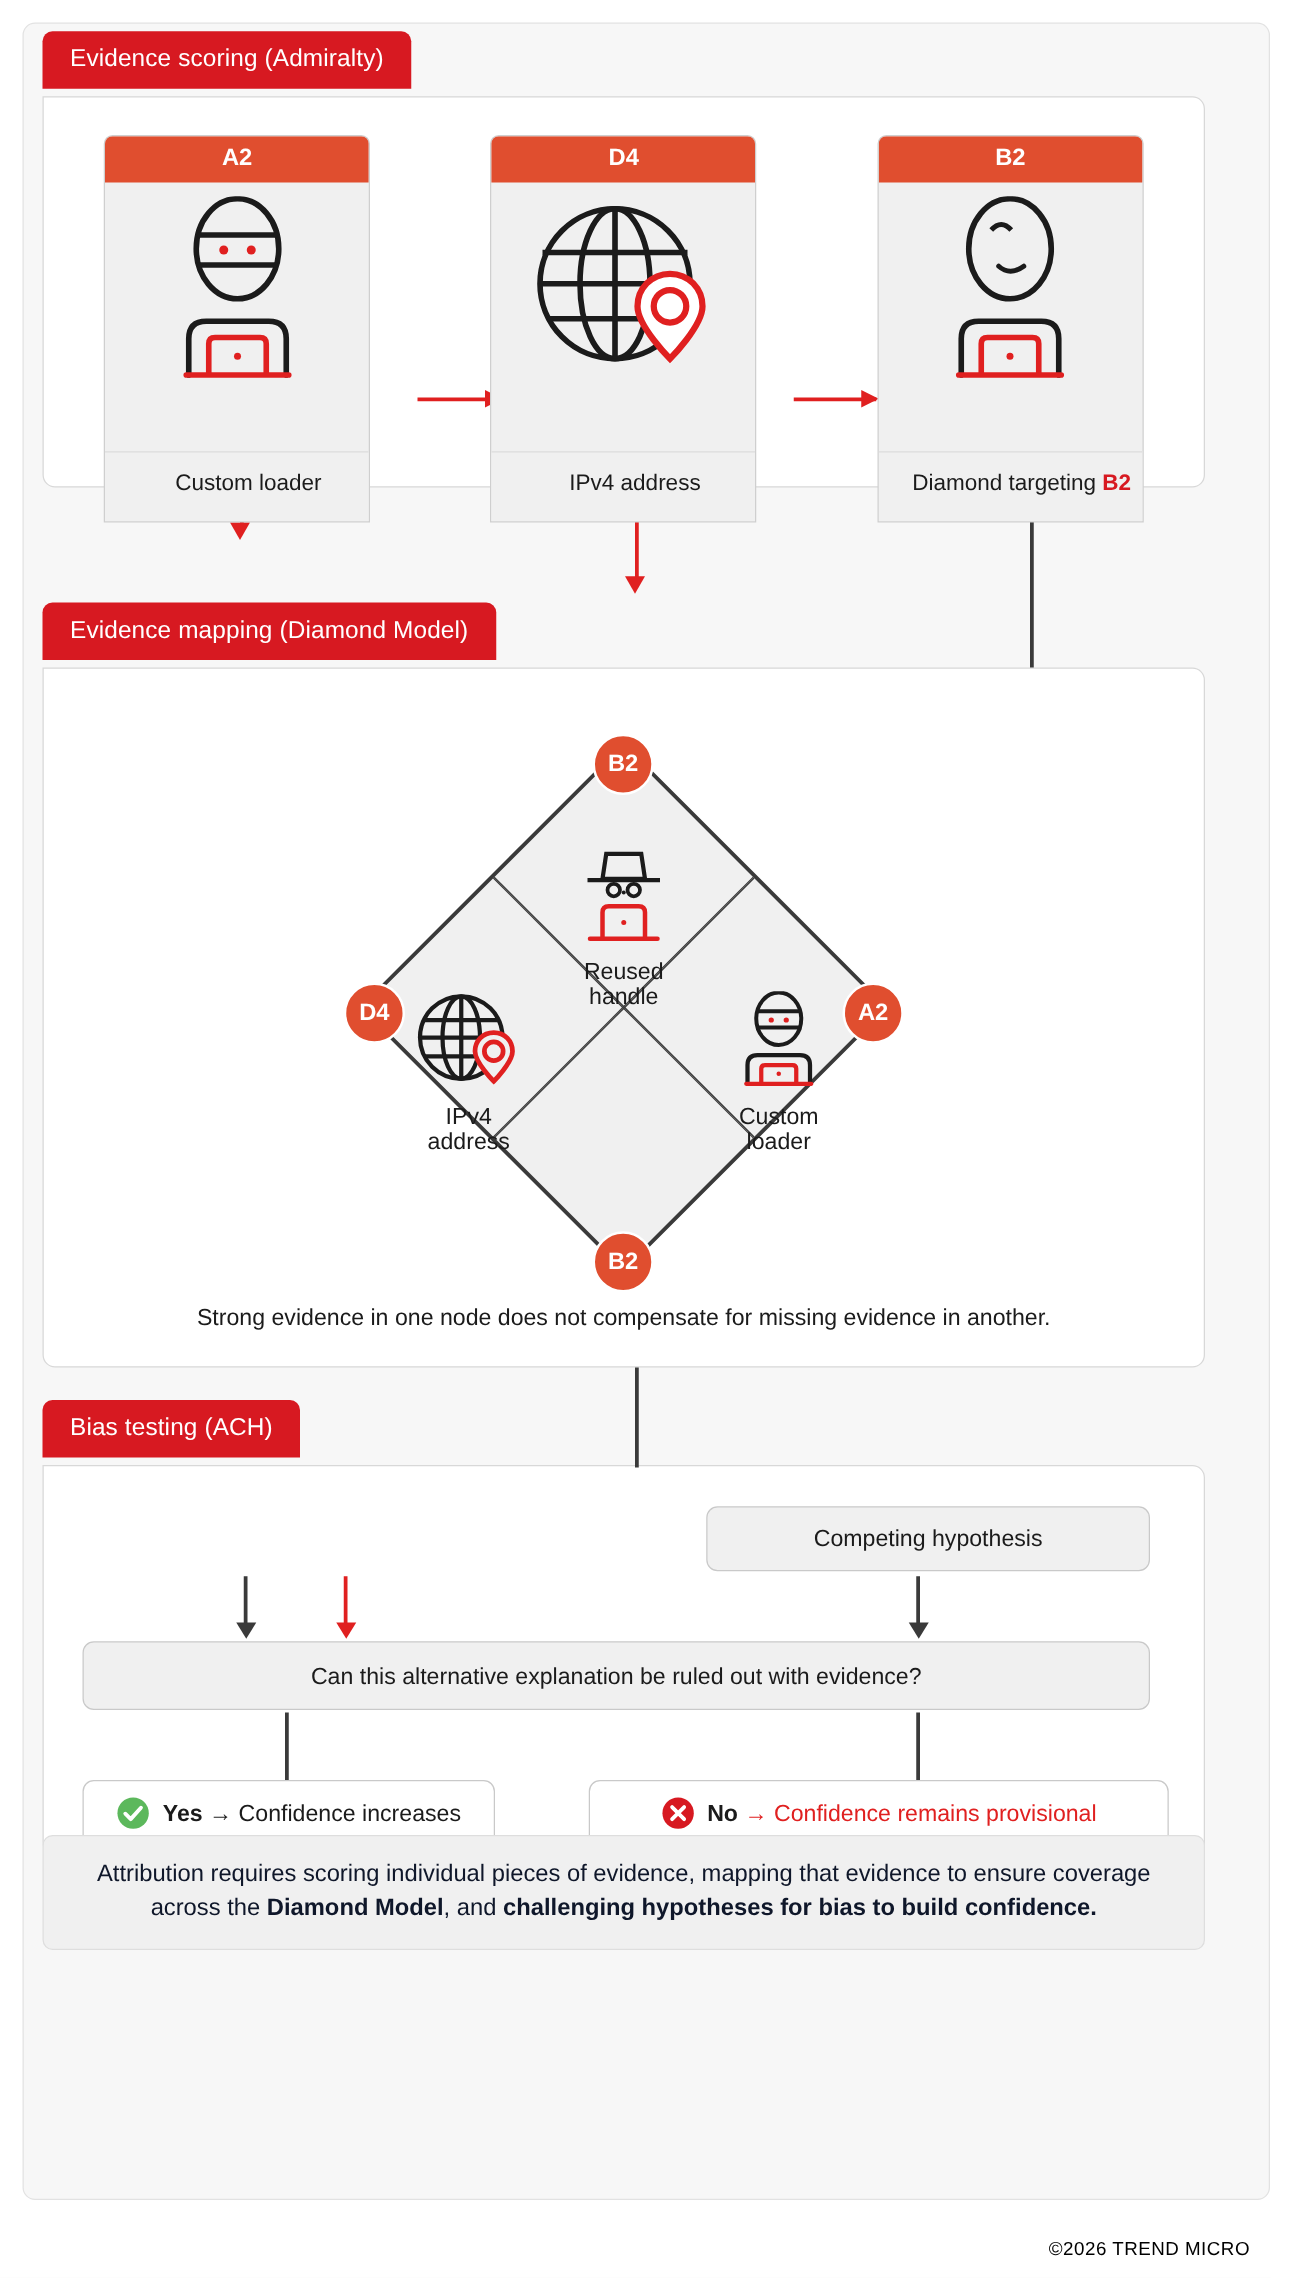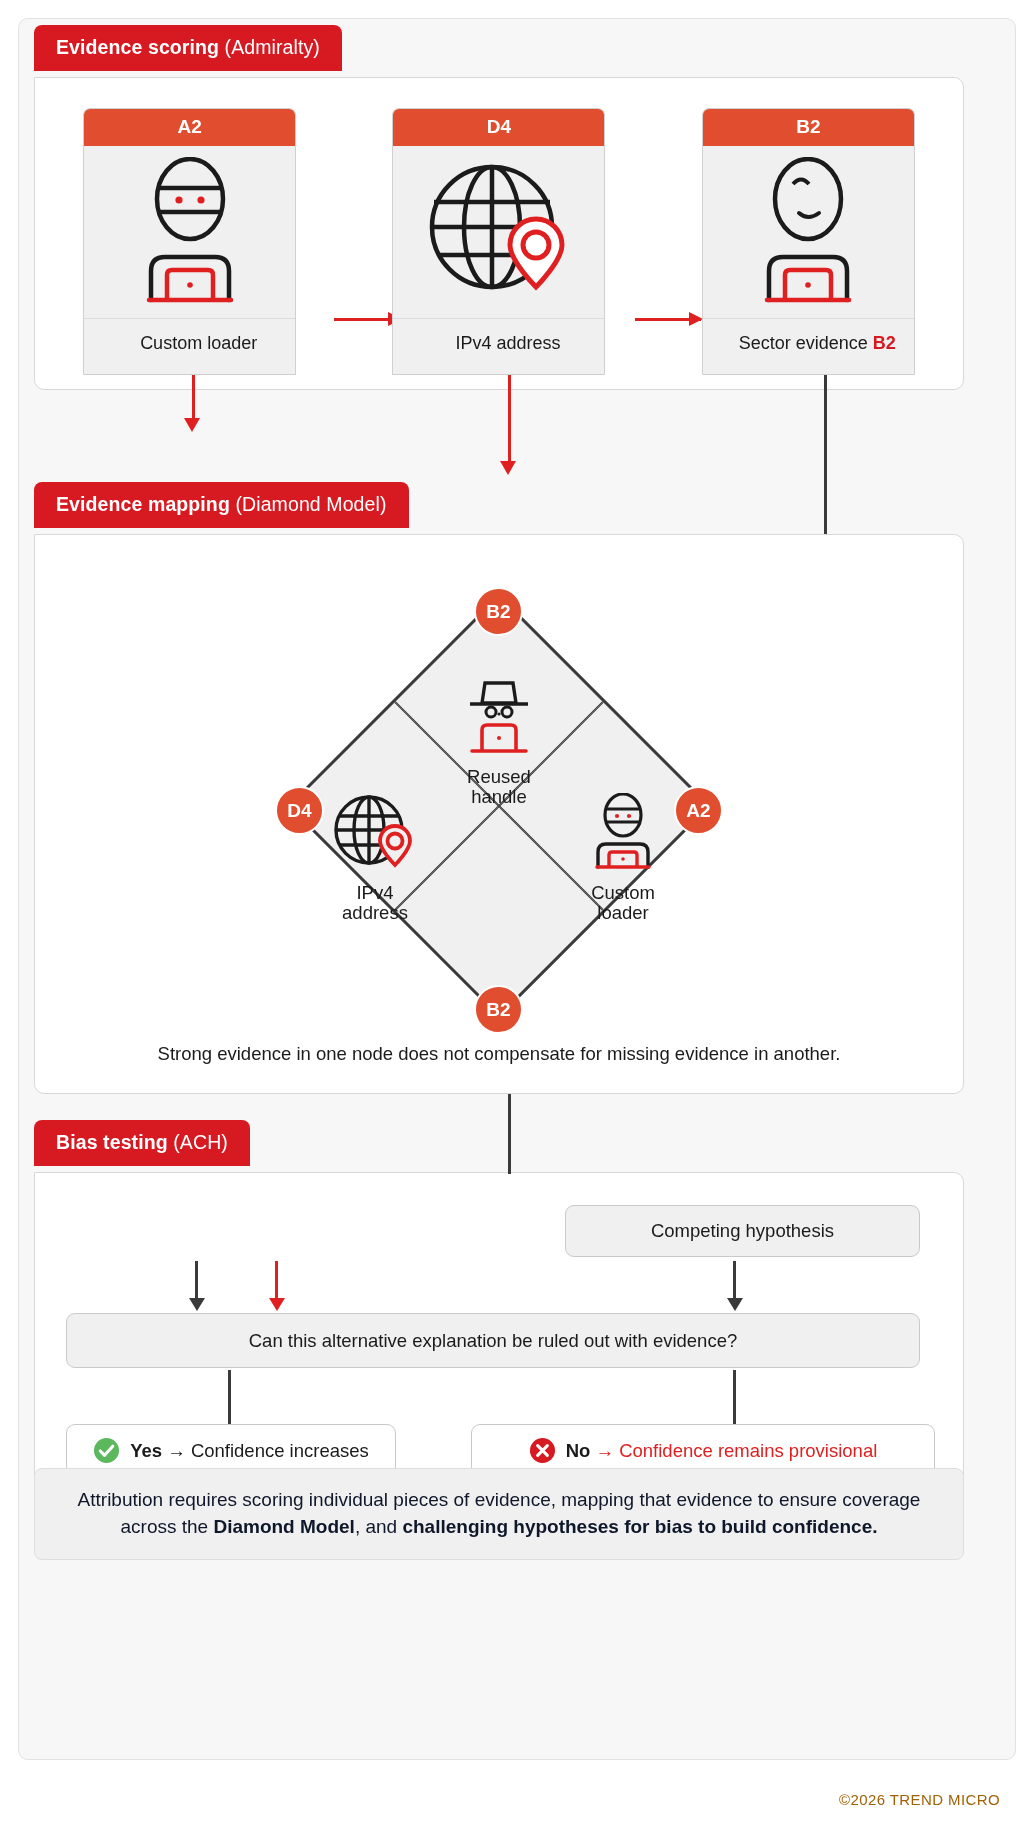--- a/index.html
+++ b/index.html
@@ -30,21 +30,21 @@
     left: 0; top: 0;
     background: #d71921;
     color: #ffffff;
     border-radius: 8px 8px 0 0;
     padding: 11px 22px 12px 22px;
     font-size: 19.5px;
     letter-spacing: .1px;
     white-space: nowrap;
     z-index: 3;
   }
-  .sec-tab b { font-weight: bold; }
+  .sec-tab b { font-weight: normal; }
   .sec-tab span { font-weight: normal; }
   .sec-body {
     position: absolute;
     left: 0;
     width: 100%;
     background: #ffffff;
     border: 1px solid #d8d8d8;
     border-radius: 0 10px 10px 10px;
   }
 
@@ -83,20 +83,21 @@
     justify-content: center;
   }
   .ev-card-label {
     text-align: center;
     font-size: 18px;
     color: #1b1b1b;
     padding: 0 6px 20px 24px;
     border-top: 1px solid #dcdcdc;
     padding-top: 14px;
     background: #f0f0f0;
+    margin-top: 43px;
   }
   .ev-card-label .code { color: #d71921; font-weight: bold; }
 
   
   .h-arrow {
     position: absolute;
     height: 3px;
     background: #e02020;
     top: 240px;
     z-index: 1;
@@ -255,21 +256,21 @@
     line-height: 1.42;
     color: #0f172a;
     padding: 0 34px;
   }
   #summary b { font-weight: bold; }
 
   #copyright {
     position: absolute;
     right: 34px; bottom: 14px;
     font-size: 15px;
-    color: #a16207;
+    color: #000000;
     letter-spacing: .4px;
   }
 </style>
 </head>
 <body>
 
 <div class="page">
   <div class="frame"></div>
 
   <div class="section" id="sec-scoring">
@@ -326,21 +327,21 @@
               <ellipse cx="59" cy="42" rx="33" ry="40" fill="none" stroke="#1b1b1b" stroke-width="4.5"></ellipse>
               <path d="M44 27 Q52 18 60 27" fill="none" stroke="#1b1b1b" stroke-width="4"></path>
               <path d="M50 56 Q59 64 70 56" fill="none" stroke="#1b1b1b" stroke-width="4" stroke-linecap="round"></path>
               <path d="M20 143 L20 114 Q20 100 34 100 L84 100 Q98 100 98 114 L98 143" fill="none" stroke="#1b1b1b" stroke-width="4.5" stroke-linecap="round"></path>
               <path d="M36 142 L36 118 Q36 113 41 113 L77 113 Q82 113 82 118 L82 142" fill="none" stroke="#e02020" stroke-width="4.5"></path>
               <line x1="18" y1="143" x2="100" y2="143" stroke="#e02020" stroke-width="4.5" stroke-linecap="round"></line>
               <circle cx="59" cy="128" r="2.8" fill="#e02020"></circle>
             </svg>
           </div>
           <div class="ev-card-label">
-            <span>Sector evidence </span><span class="code">B2</span>
+            <span>Diamond targeting </span><span class="code">B2</span>
           </div>
         </div>
 
       </div>
     </div>
   </div>
 
   <div class="v-line red" style="left:192px; top:365px; height:55px;"></div>
   <div class="v-arrow-head" style="left:184px; top:418px;"></div>
 

